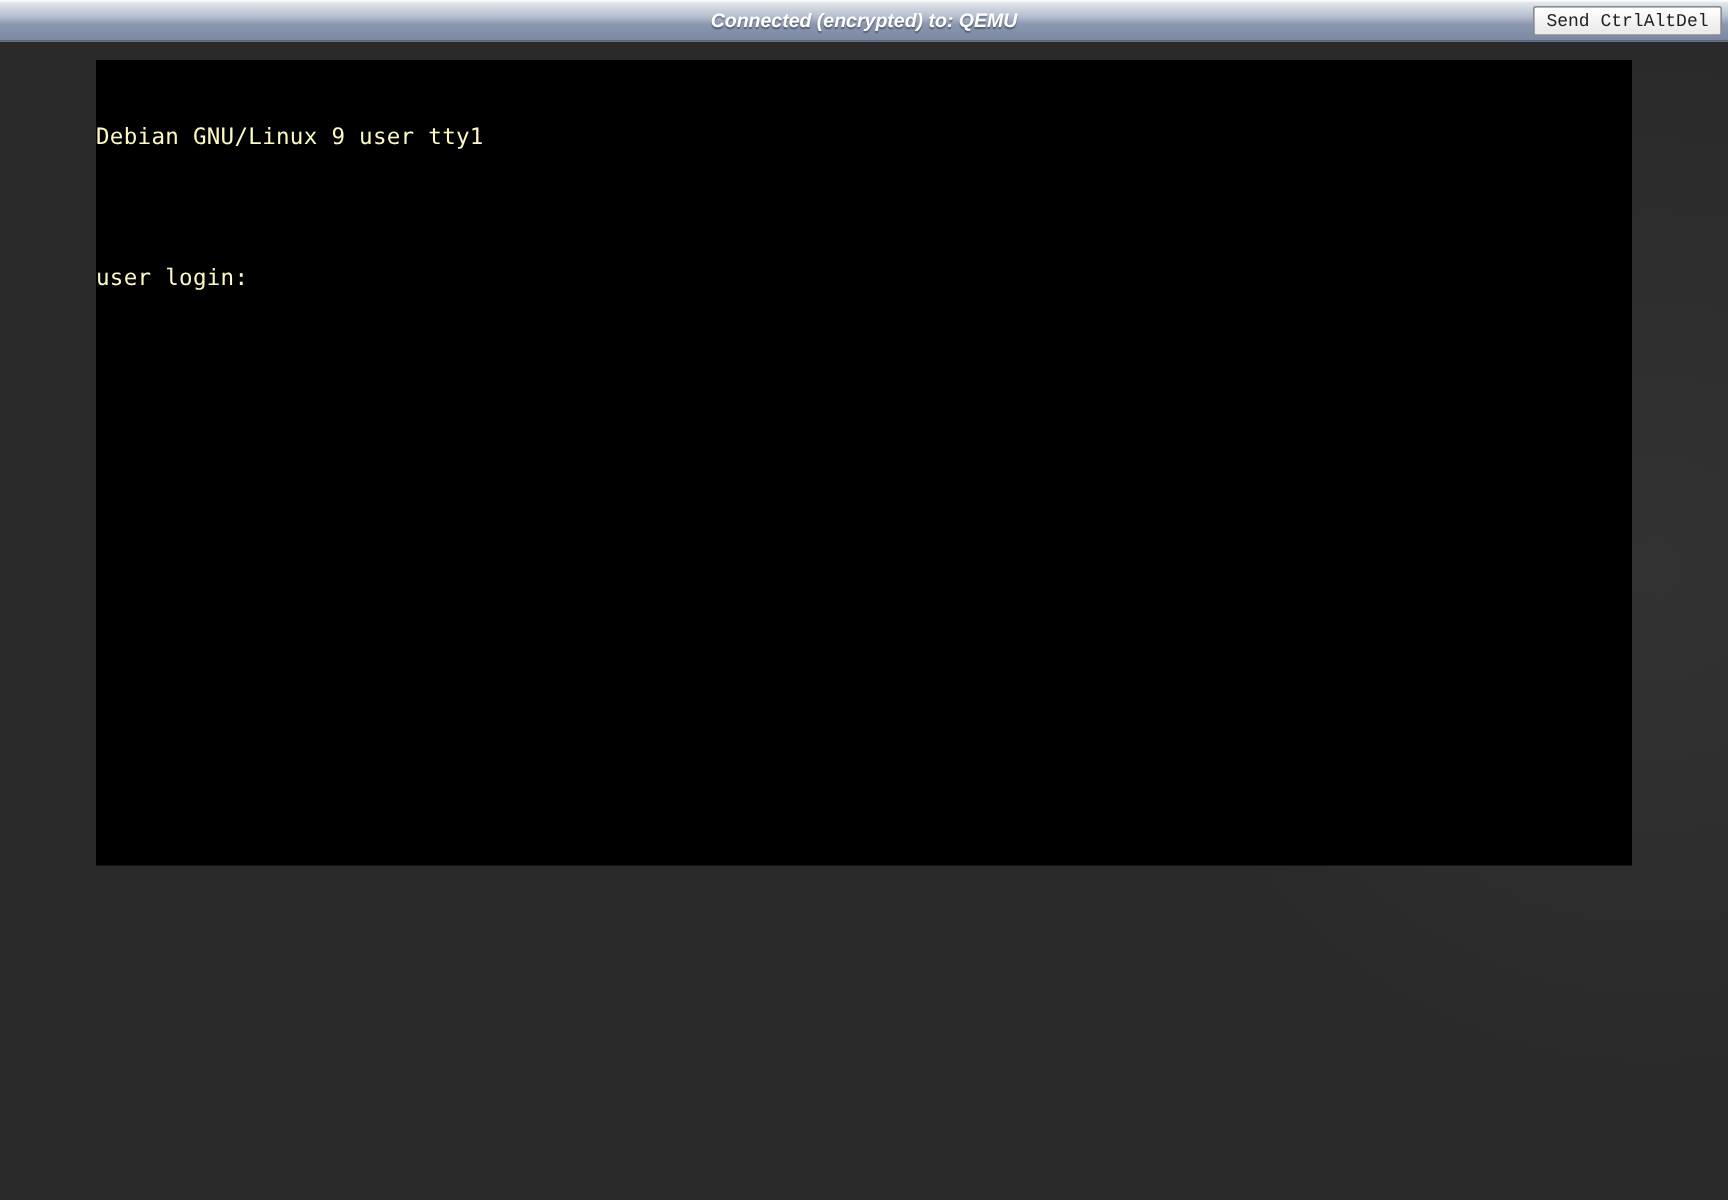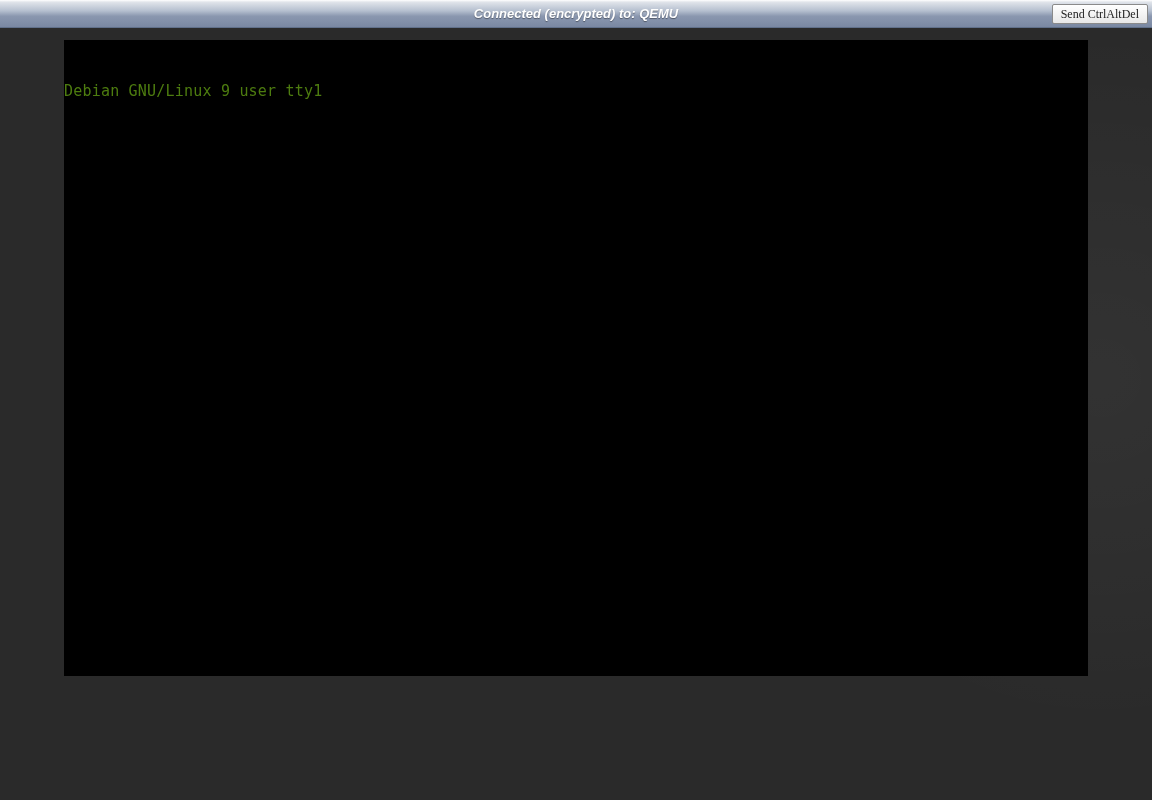--- a/index.html
+++ b/index.html
@@ -29,21 +29,21 @@
       right: 4px;
       top: 4px;
       height: 20px;
       background: linear-gradient(to bottom, #ffffff, #e8e8e8);
       border: 1px solid #8a8a8a;
       border-radius: 2px;
       font-size: 12px;
       padding: 0 8px;
       cursor: pointer;
       color: #222;
-      font-family: Liberation Serif, serif;
+      font-family: Liberation Mono, monospace;
     }
     .desktop {
       width: 100%;
       height: calc(800px - 28px);
       background: #2a2a2a;
       position: relative;
       display: flex;
       justify-content: center;
       align-items: flex-start;
       overflow: hidden;
@@ -55,23 +55,23 @@
       right: -400px;
       top: -100px;
       width: 900px;
       height: 900px;
       background: radial-gradient(circle at center, rgba(255,255,255,0.04) 0%, rgba(255,255,255,0.02) 30%, rgba(0,0,0,0) 55%);
       pointer-events: none;
     }
     .terminal {
       margin-top: 12px;
       width: 1024px;
-      height: 636px;
+      height: 537px;
       background: #000000;
-      color: #4d7c0f;
+      color: #fef9c3;
       font-family: "DejaVu Sans Mono", "Liberation Mono", monospace;
       font-size: 15px;
       line-height: 1.05;
       padding: 12px 0 0 0;
       white-space: pre;
       letter-spacing: 0.2px;
       position: relative;
     }
     .term-line { padding: 0; margin: 0; }
     .term-spacer { height: 16px; }
@@ -88,14 +88,15 @@
 
 <div class="titlebar">
   <span class="title-text">Connected (encrypted) to: QEMU</span>
   <button class="ctrlaltdel-button">Send CtrlAltDel</button>
 </div>
 
 <div class="desktop">
   <div class="terminal">
     <div class="term-line">Debian GNU/Linux 9 user tty1</div>
     <div class="term-spacer"></div>
+    <div class="term-line"><span>user login: </span><span class="cursor"></span></div>
   </div>
 </div>
 
 </body></html>

